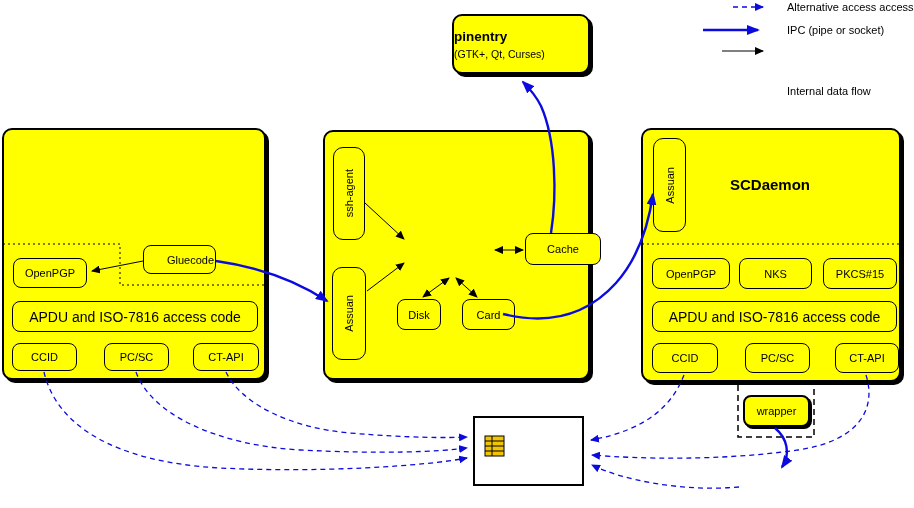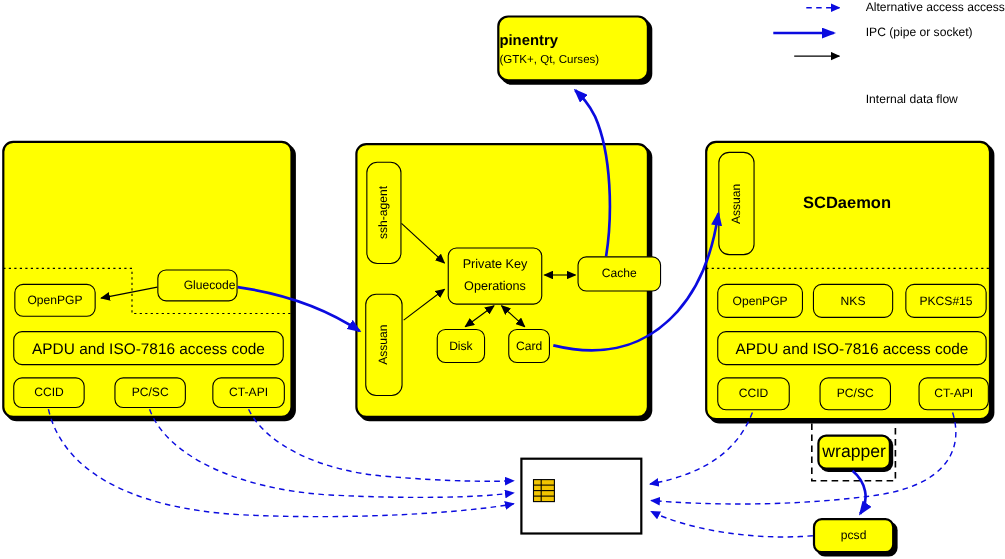--- a/index.html
+++ b/index.html
@@ -28,21 +28,21 @@
   .pinentry{position:absolute;background:var(--box-fill);border:2px solid var(--black);
     border-radius:10px;box-shadow:3px 3px 0 var(--black);
     display:flex;flex-direction:column;align-items:flex-start;justify-content:center;gap:4px;}
   .pinentry .t{font-weight:bold;font-size:13.5px;}
   .pinentry .s{font-size:10.5px;}
 
   .smartcard{position:absolute;background:var(--card-fill);border:2px solid var(--black);}
 
   .wrapbox{position:absolute;background:var(--box-fill);border:2px solid var(--black);
     border-radius:8px;box-shadow:2px 2px 0 var(--black);
-    display:flex;align-items:center;justify-content:center;font-size:16px;}
+    display:flex;align-items:center;justify-content:center;font-size:11px;}
   .pcsdbox{position:absolute;background:var(--box-fill);border:2px solid var(--black);
     border-radius:8px;box-shadow:3px 3px 0 var(--black);
     display:flex;align-items:center;justify-content:center;font-size:11px;}
 
   .legend-label{position:absolute;font-size:11px;white-space:nowrap;}
 
   svg.overlay{position:absolute;left:0;top:0;width:914px;height:508px;
     pointer-events:none;z-index:5;}
   .s-black{stroke:var(--black);stroke-width:1;fill:none;}
   .s-ipc{stroke:var(--blue);stroke-width:2.4;fill:none;}
@@ -87,31 +87,27 @@
     <span>CT-API</span>
   </div>
 
   <div class="mainbox" style="left:323px;top:130px;width:267px;height:250px;"></div>
   <div class="vbox" style="left:333px;top:147px;width:32px;height:93px;">
     <span class="vlabel">ssh-agent</span>
   </div>
   <div class="vbox" style="left:332px;top:267px;width:34px;height:93px;">
     <span class="vlabel">Assuan</span>
   </div>
-  <div class="ibox pko" style="left:407px;top:225px;width:86px;height:52px;font-size:11.5px;">
-    <span>Private Key</span>
-    <span>Operations</span>
-  </div>
   <div class="ibox" style="left:525px;top:233px;width:76px;height:32px;">
     <span>Cache</span>
   </div>
   <div class="ibox" style="left:397px;top:299px;width:44px;height:31px;">
     <span>Disk</span>
   </div>
-  <div class="ibox" style="left:462px;top:299px;width:38px;height:31px;">
+  <div class="ibox" style="left:462px;top:299px;width:53px;height:31px;">
     <span>Card</span>
   </div>
 
   <div class="mainbox" style="left:641px;top:128px;width:260px;height:254px;"></div>
   <div class="title" style="left:710px;top:176px;width:120px;">SCDaemon</div>
   <div class="vbox" style="left:653px;top:138px;width:33px;height:94px;">
     <span class="vlabel">Assuan</span>
   </div>
   <div class="ibox" style="left:652px;top:258px;width:78px;height:31px;">
     <span>OpenPGP</span>
@@ -130,23 +126,20 @@
   </div>
   <div class="ibox" style="left:745px;top:343px;width:65px;height:30px;">
     <span>PC/SC</span>
   </div>
   <div class="ibox" style="left:835px;top:343px;width:64px;height:30px;">
     <span>CT-API</span>
   </div>
 
   <div class="wrapbox" style="left:743px;top:395px;width:67px;height:32px;">
     <span>wrapper</span>
-  </div>
-  <div class="pcsdbox" style="left:739px;top:471px;width:74px;height:32px;">
-    <span>pcsd</span>
   </div>
 
   <div class="smartcard" style="left:473px;top:416px;width:111px;height:70px;"></div>
 
   <svg class="overlay" viewBox="0 0 914 508">
     <defs>
       <marker id="aBlack" orient="auto-start-reverse" markerUnits="userSpaceOnUse" markerWidth="9" markerHeight="8" refX="8" refY="4">
         <path d="M0,0 L9,4 L0,8 z" class="f-black"></path>
       </marker>
       <marker id="aIpc" orient="auto" markerUnits="userSpaceOnUse" markerWidth="13" markerHeight="10" refX="11" refY="5">

